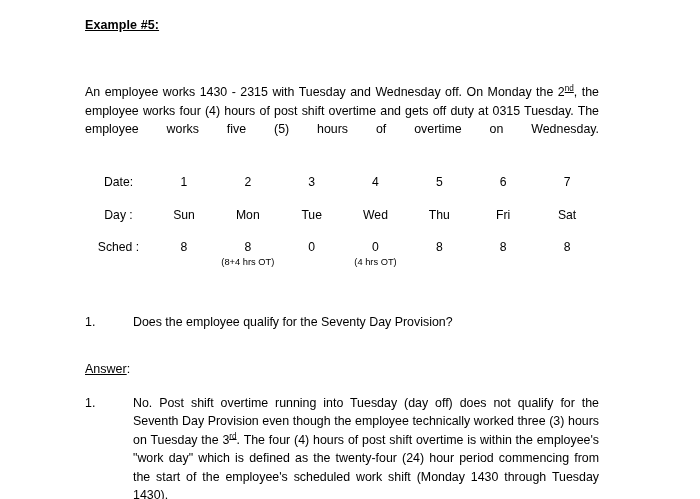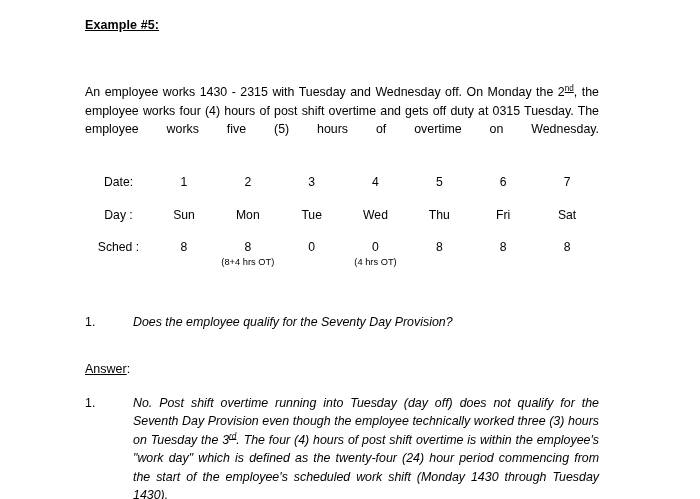--- a/index.html
+++ b/index.html
@@ -88,21 +88,20 @@
     position: absolute;
     left: 0;
     top: 0;
     width: 40px;
     font-size: 12.4px;
   }
   .numitem .itemtext {
     display: block;
     text-align: justify;
     text-justify: inter-word;
-    font-style: italic;
   }
   .numitem .itemtext.ragged-last::after {
     content: "";
     display: inline-block;
     width: 100%;
   }
 
   
   .sched-table {
     border-collapse: collapse;

